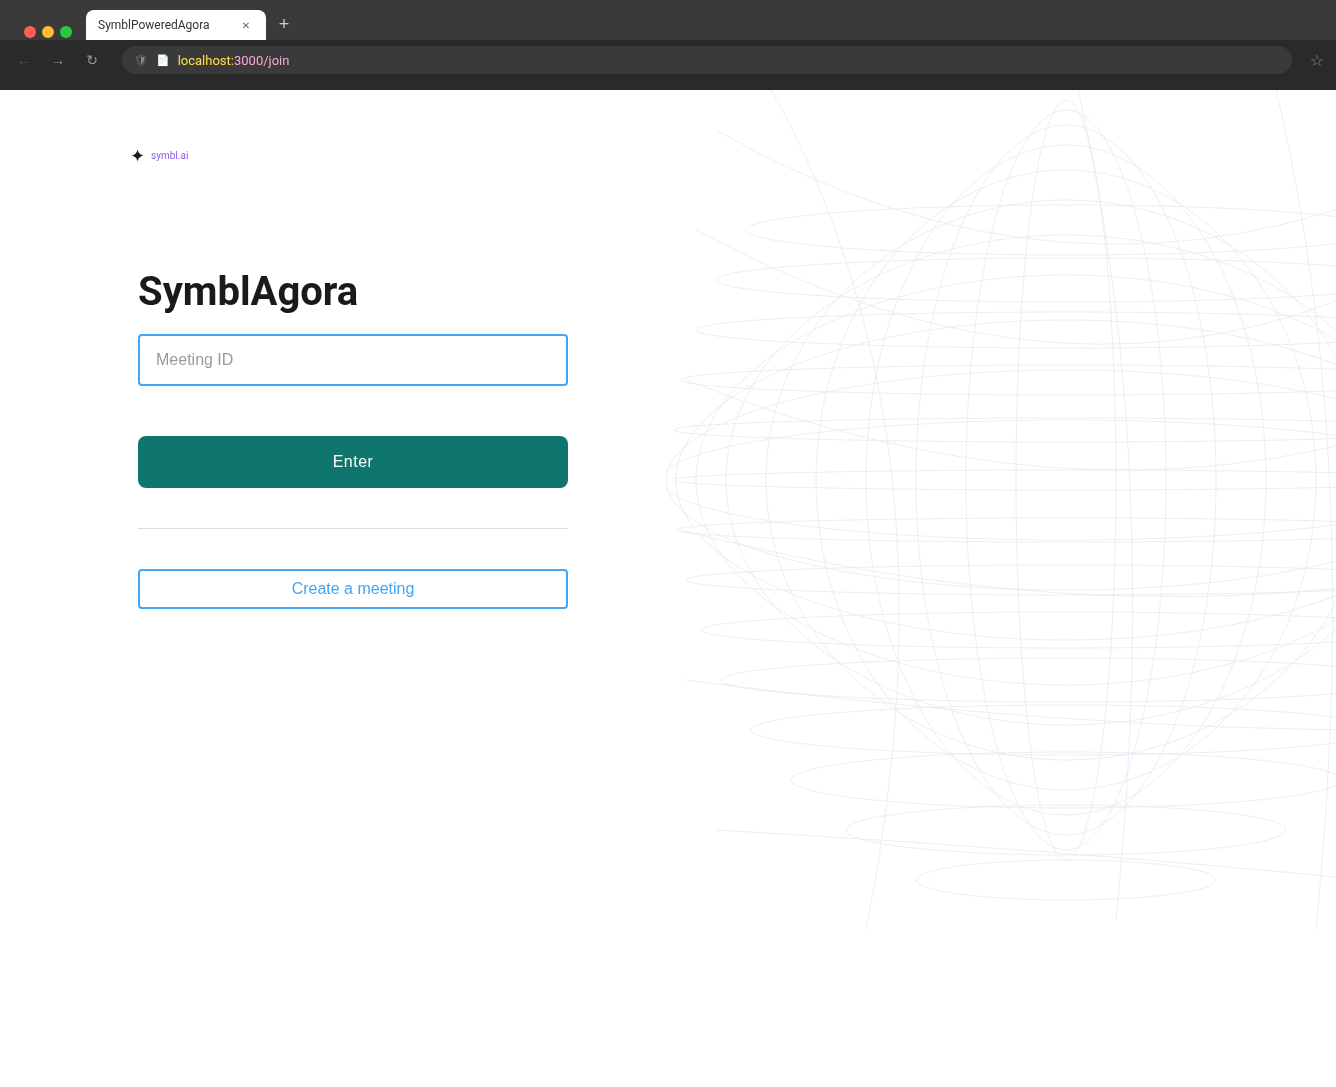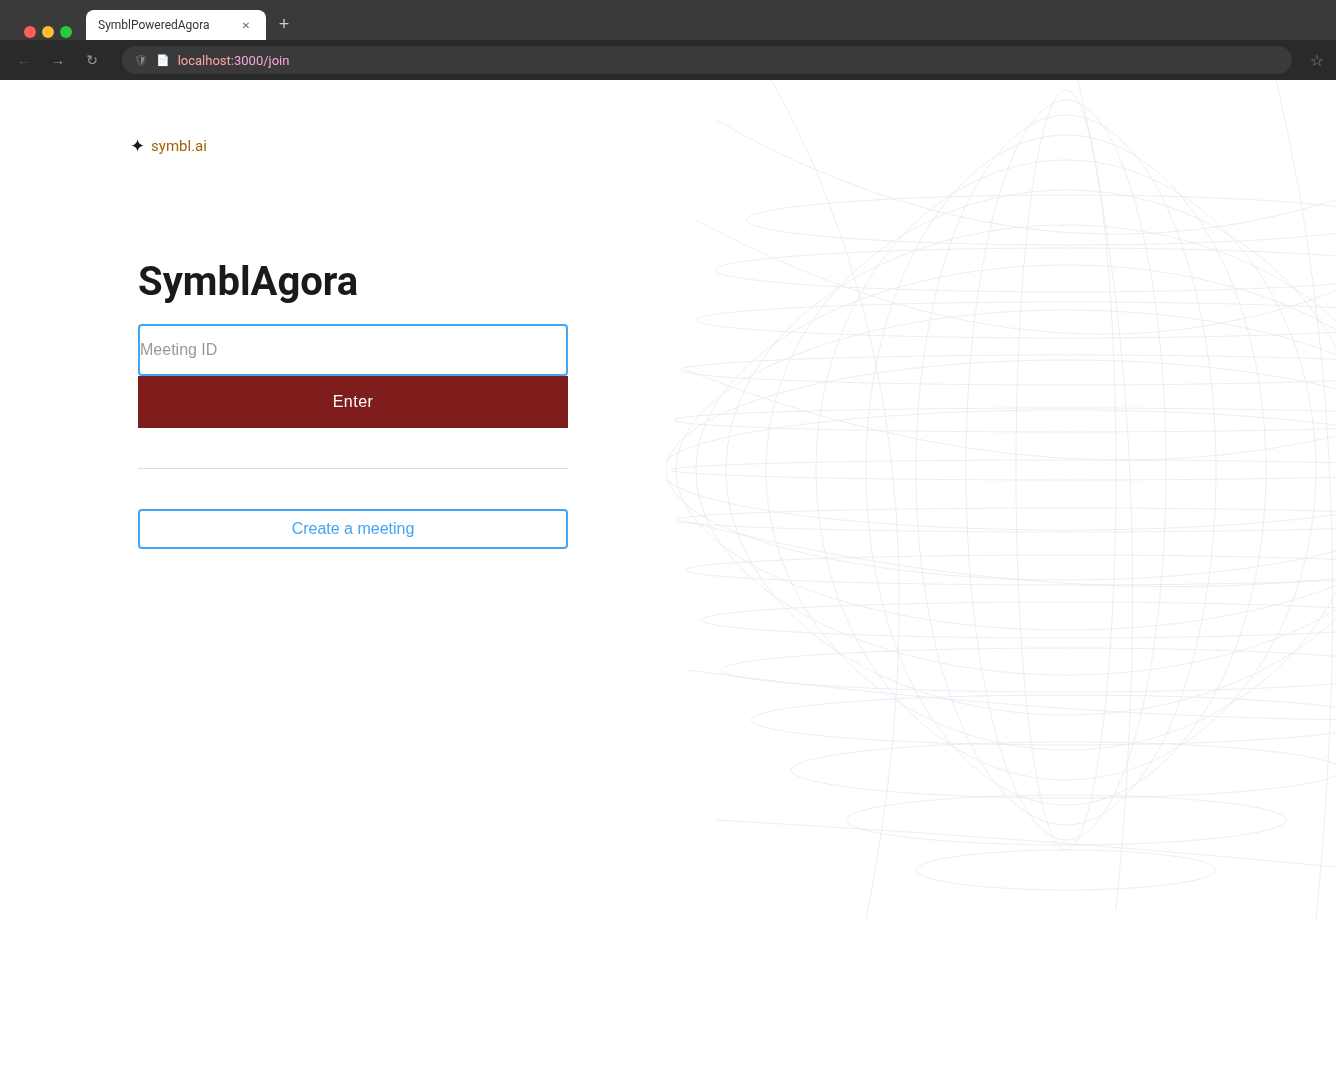--- a/index.html
+++ b/index.html
@@ -9,21 +9,21 @@
       background: #fff;
       width: 1336px;
       height: 1087px;
       overflow: hidden;
       position: relative;
     }
 
     
     .browser-chrome {
       width: 100%;
-      height: 80px;
+      height: 90px;
       background: #2a2a2a;
       display: flex;
       flex-direction: column;
     }
 
     .tab-bar {
       height: 40px;
       background: #3a3a3a;
       display: flex;
       align-items: flex-end;
@@ -136,21 +136,21 @@
       color: #888;
       font-size: 11px;
     }
 
     .address-text {
       font-size: 13px;
       color: #ccc;
     }
 
     .address-text span {
-      color: #fca5a5;
+      color: #fde047;
     }
 
     .star-btn {
       background: none;
       border: none;
       color: #888;
       font-size: 16px;
       cursor: pointer;
       margin-left: auto;
     }
@@ -184,22 +184,22 @@
       align-items: center;
       gap: 6px;
     }
 
     .logo-icon {
       font-size: 18px;
       color: #1a1a1a;
     }
 
     .logo-text {
-      font-size: 15px;
-      color: #a16207;
+      font-size: 10px;
+      color: #8b5cf6;
       font-weight: 400;
     }
 
     
     .main-content {
       position: absolute;
       top: 180px;
       left: 138px;
       width: 430px;
     }
@@ -217,37 +217,38 @@
       color: #888;
       line-height: 1.5;
       margin-bottom: 60px;
     }
 
     .meeting-id-input {
       width: 100%;
       height: 52px;
       border: 2px solid #42a5f5;
       border-radius: 4px;
-      padding: 0 0;
+      padding: 0 16px;
       font-size: 16px;
       color: #333;
       outline: none;
       background: #fff;
+      margin-bottom: 50px;
     }
 
     .meeting-id-input::placeholder {
       color: #999;
     }
 
     .enter-btn {
       width: 100%;
       height: 52px;
-      background: #7f1d1d;
+      background: #0f766e;
       border: none;
-      border-radius: 0;
+      border-radius: 8px;
       font-size: 16px;
       color: #fff;
       cursor: pointer;
       font-weight: 400;
       letter-spacing: 0.5px;
       margin-bottom: 40px;
     }
 
     .divider-container {
       width: 100%;

